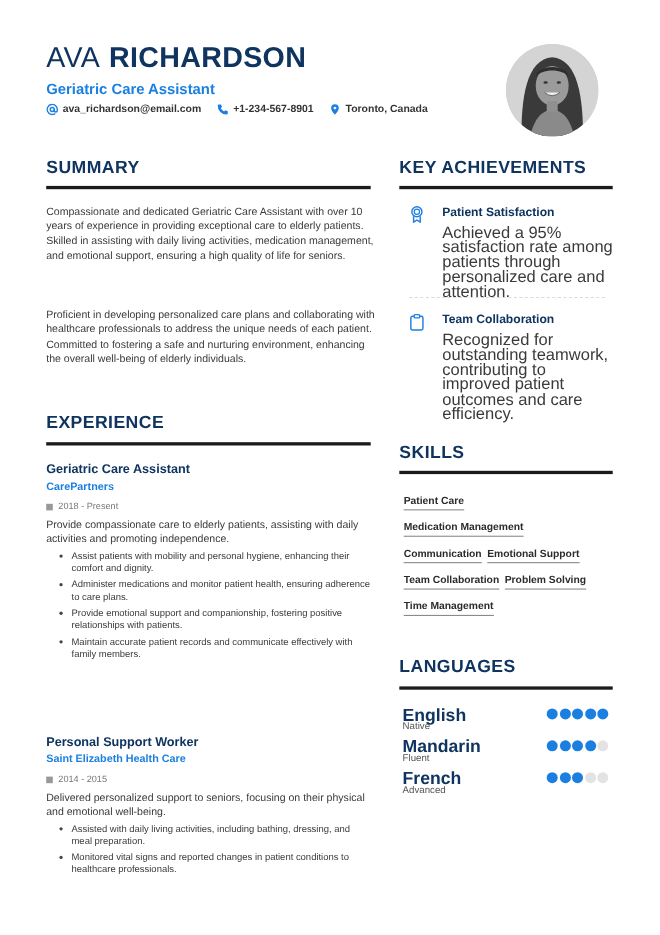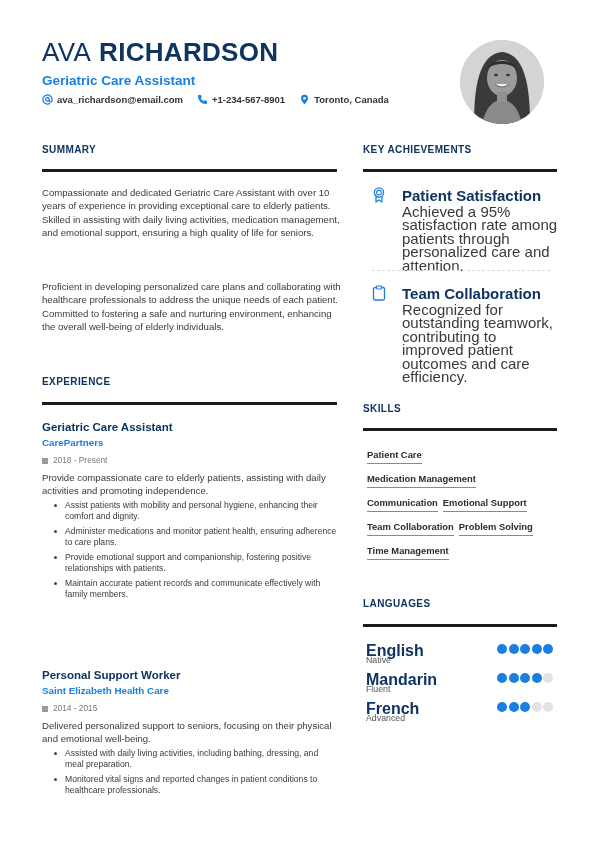--- a/index.html
+++ b/index.html
@@ -15,30 +15,30 @@
   .title { position: absolute; left: 42px; top: 73px; font-size: 13.5px; color: #1a7fe0; font-weight: 600; }
   .contacts { position: absolute; left: 42px; top: 94px; display: flex; align-items: center; font-size: 9.5px; color: #333; font-weight: 600; }
   .contact { display: flex; align-items: center; margin-right: 14px; white-space: nowrap; }
   .contact .ic { width: 11px; height: 11px; margin-right: 4px; display: inline-flex; align-items: center; justify-content: center; }
   .contact .ic svg { width: 11px; height: 11px; }
 
   .photo { position: absolute; left: 460px; top: 40px; width: 84px; height: 84px; border-radius: 50%; overflow: hidden; background: #cfcfcf; }
   .photo svg { width: 84px; height: 84px; display: block; }
 
   
-  .sec-title { position: absolute; font-size: 10px; font-weight: 700; color: #0f3460; letter-spacing: 0.4px; }
+  .sec-title { position: absolute; font-size: 16px; font-weight: 700; color: #0f3460; letter-spacing: 0.4px; }
   .sec-rule { position: absolute; height: 3px; background: #1b1b1b; }
 
   .para { position: absolute; font-size: 9.6px; line-height: 13.4px; color: #3a3a3a; }
 
   
   .ach { position: absolute; left: 372px; width: 180px; }
   .ach .ach-ic { position: absolute; left: 0; top: 0; width: 14px; height: 16px; }
   .ach .ach-ic svg { width: 14px; height: 16px; }
-  .ach .ach-title { position: absolute; left: 30px; top: 0; font-size: 15px; font-weight: 700; color: #0f3460; white-space: nowrap; }
+  .ach .ach-title { position: absolute; left: 30px; top: 0; font-size: 11px; font-weight: 700; color: #0f3460; white-space: nowrap; }
   .ach .ach-desc { position: absolute; left: 30px; top: 18px; width: 160px; font-size: 15px; line-height: 13.4px; color: #3a3a3a; }
   .ach-divider { position: absolute; left: 372px; top: 270px; width: 178px; border-top: 1px dashed #dcdcdc; }
 
   
   .job { position: absolute; left: 42px; width: 296px; }
   .job-title { font-size: 11.5px; font-weight: 700; color: #0f3460; line-height: 14px; }
   .job-company { font-size: 9.8px; font-weight: 700; color: #1a7fe0; margin-top: 3px; line-height: 12px; }
   .job-dates { font-size: 8.3px; color: #777; margin-top: 6px; display: flex; align-items: center; line-height: 11px; }
   .job-dates .cal { width: 6px; height: 6px; background: #999; margin-right: 5px; display: inline-block; }
   .job-summary { font-size: 9.6px; line-height: 13.4px; color: #3a3a3a; margin-top: 5px; }

